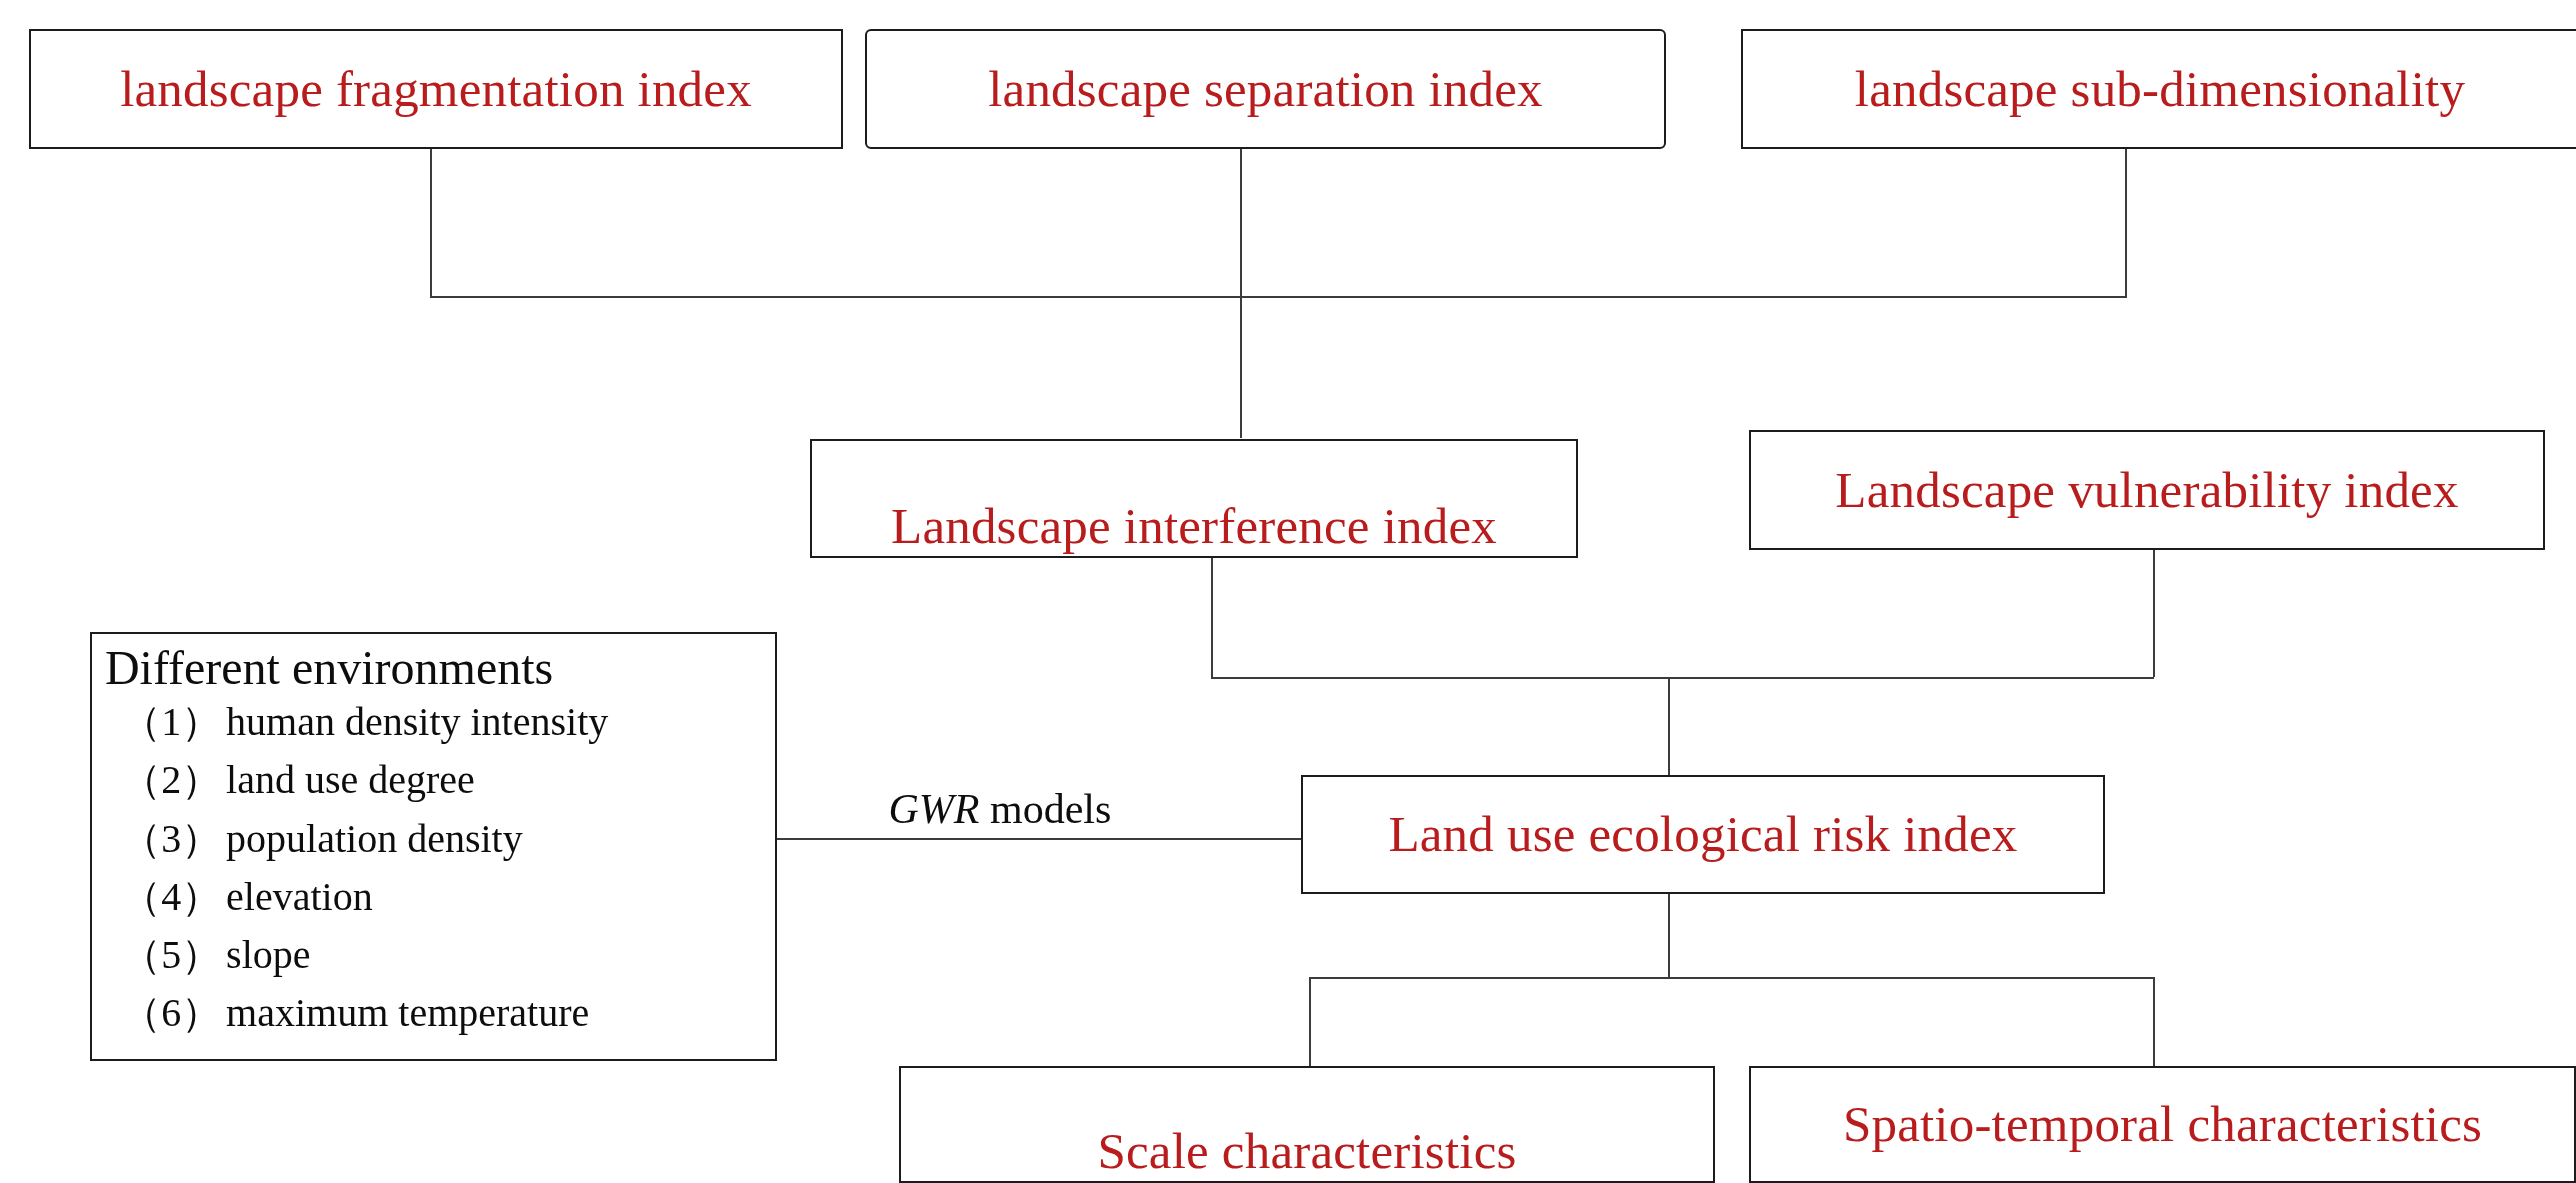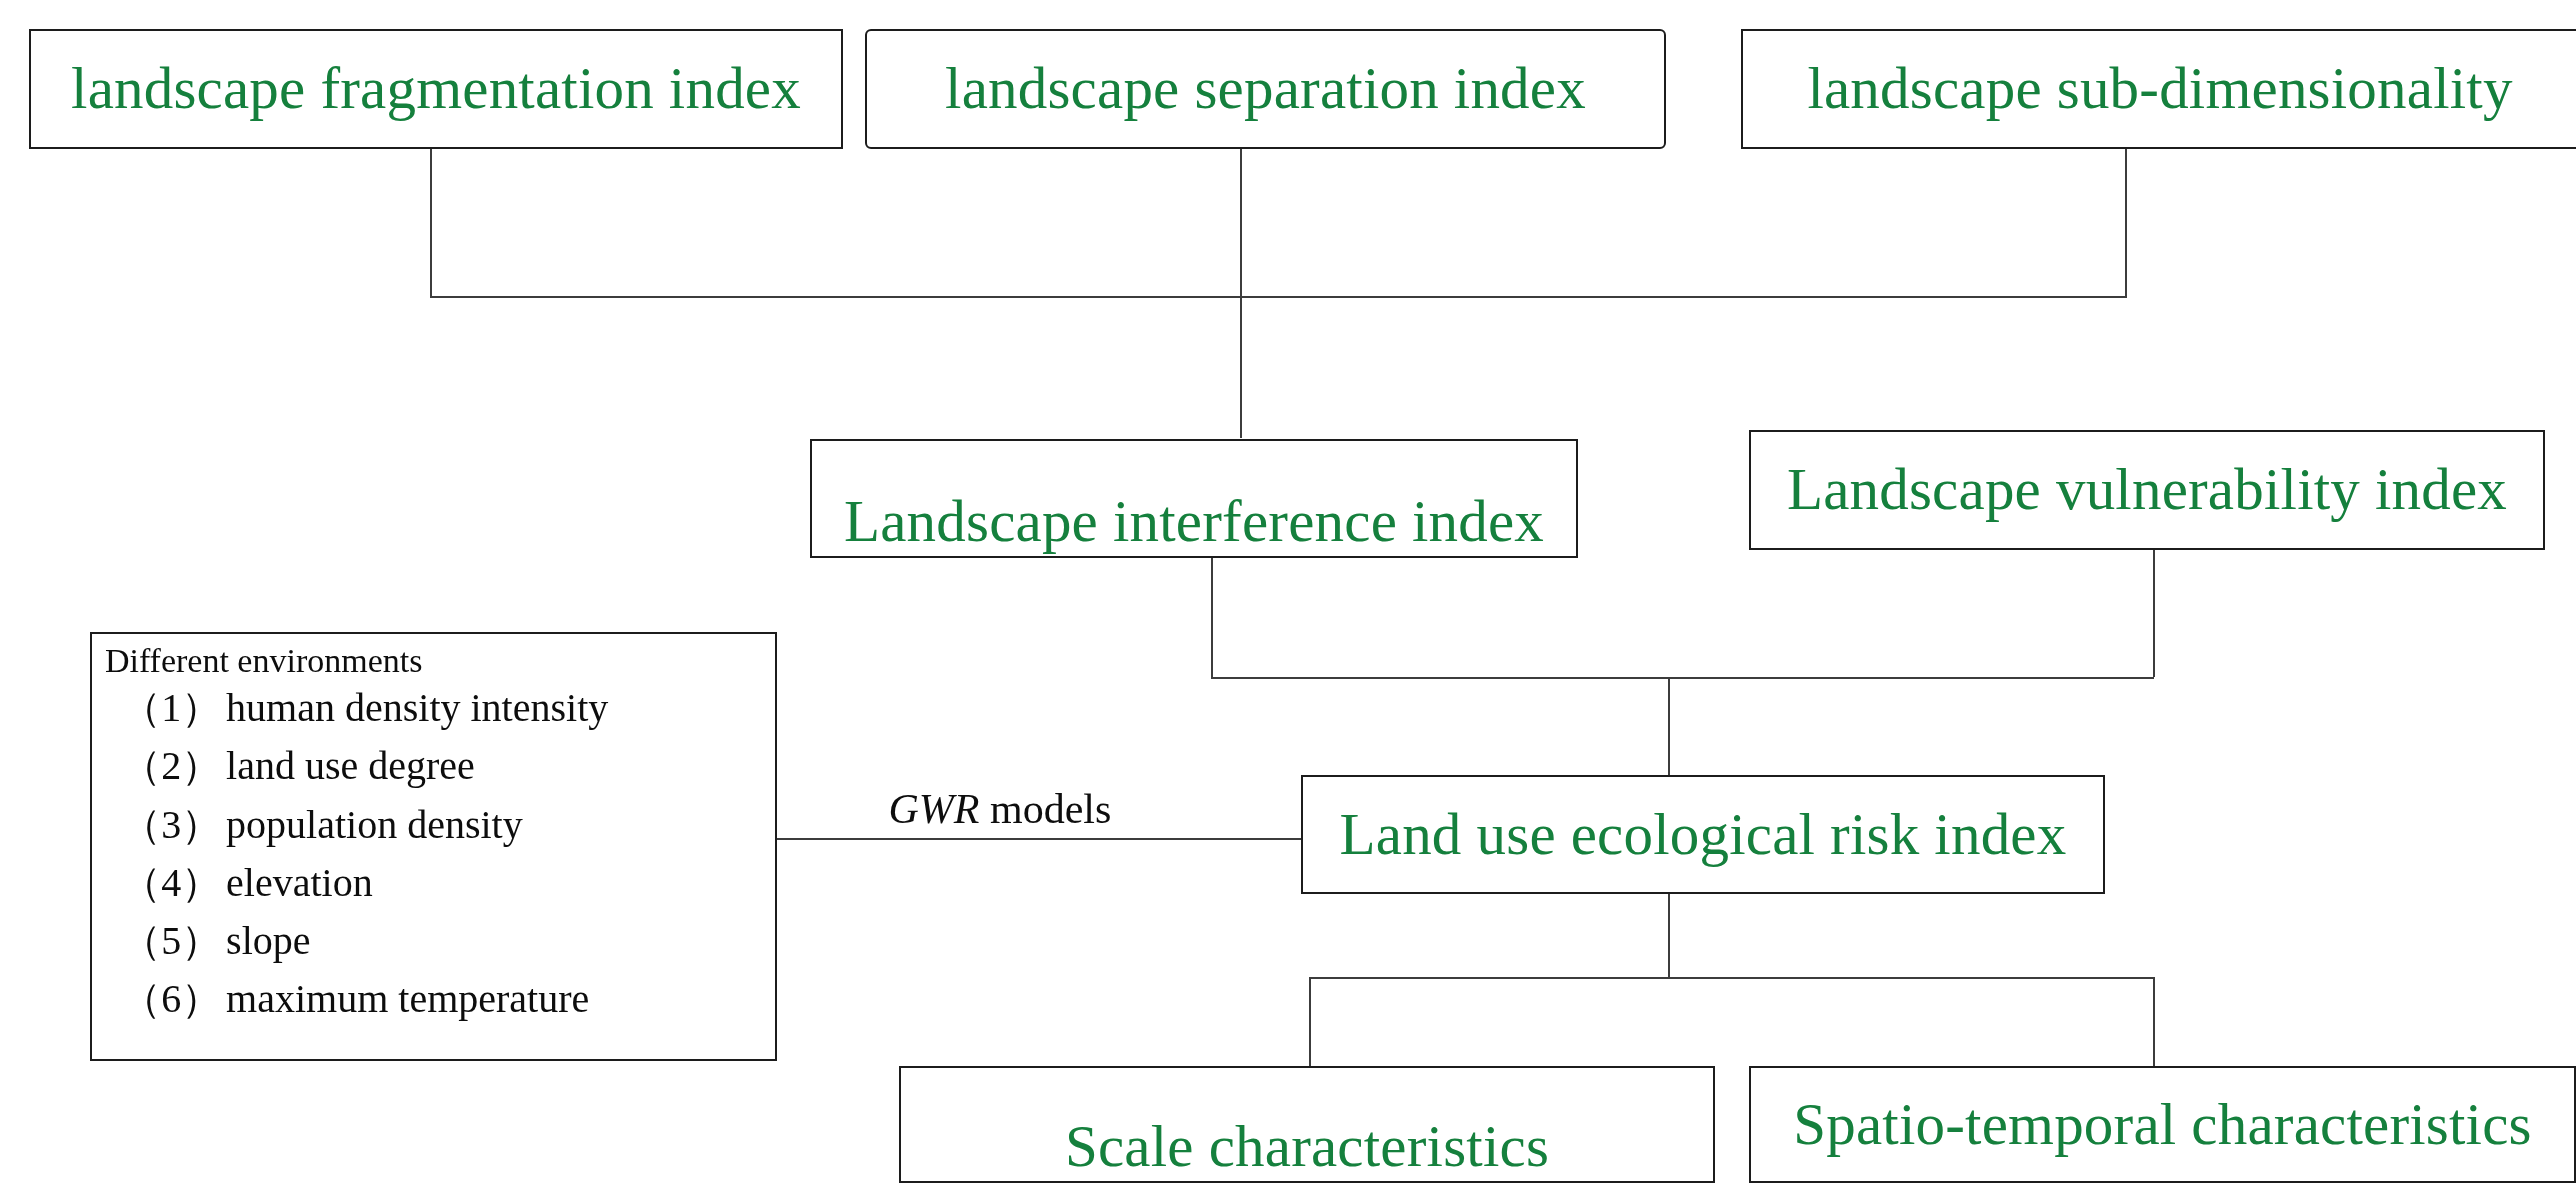--- a/index.html
+++ b/index.html
@@ -22,42 +22,42 @@
     position: absolute;
     box-sizing: border-box;
     background: #ffffff;
     border: 2.4px solid #1c1c1c;
     display: flex;
     align-items: center;
     justify-content: center;
     z-index: 3;
   }
   .node .node-label {
-    font-size: 59px;
+    font-size: 51px;
     line-height: 1.15;
-    color: #15803d;
+    color: #b91c1c;
     letter-spacing: 0.2px;
     white-space: nowrap;
     text-align: center;
   }
 
   
   .panel {
     position: absolute;
     box-sizing: border-box;
     background: #ffffff;
     border: 2.4px solid #1c1c1c;
     z-index: 3;
     padding: 6.5px 11.3px 8px 11.3px;
     display: flex;
     flex-direction: column;
     justify-content: flex-start;
   }
   .panel-title {
-    font-size: 34px;
+    font-size: 48px;
     line-height: 1.0;
     color: #0d0d0d;
     margin: 3.2px 0 1.6px 1.6px;
     white-space: nowrap;
   }
   .panel-list {
     list-style: none;
     margin: 0;
     padding: 0 0 0 18px;
   }

